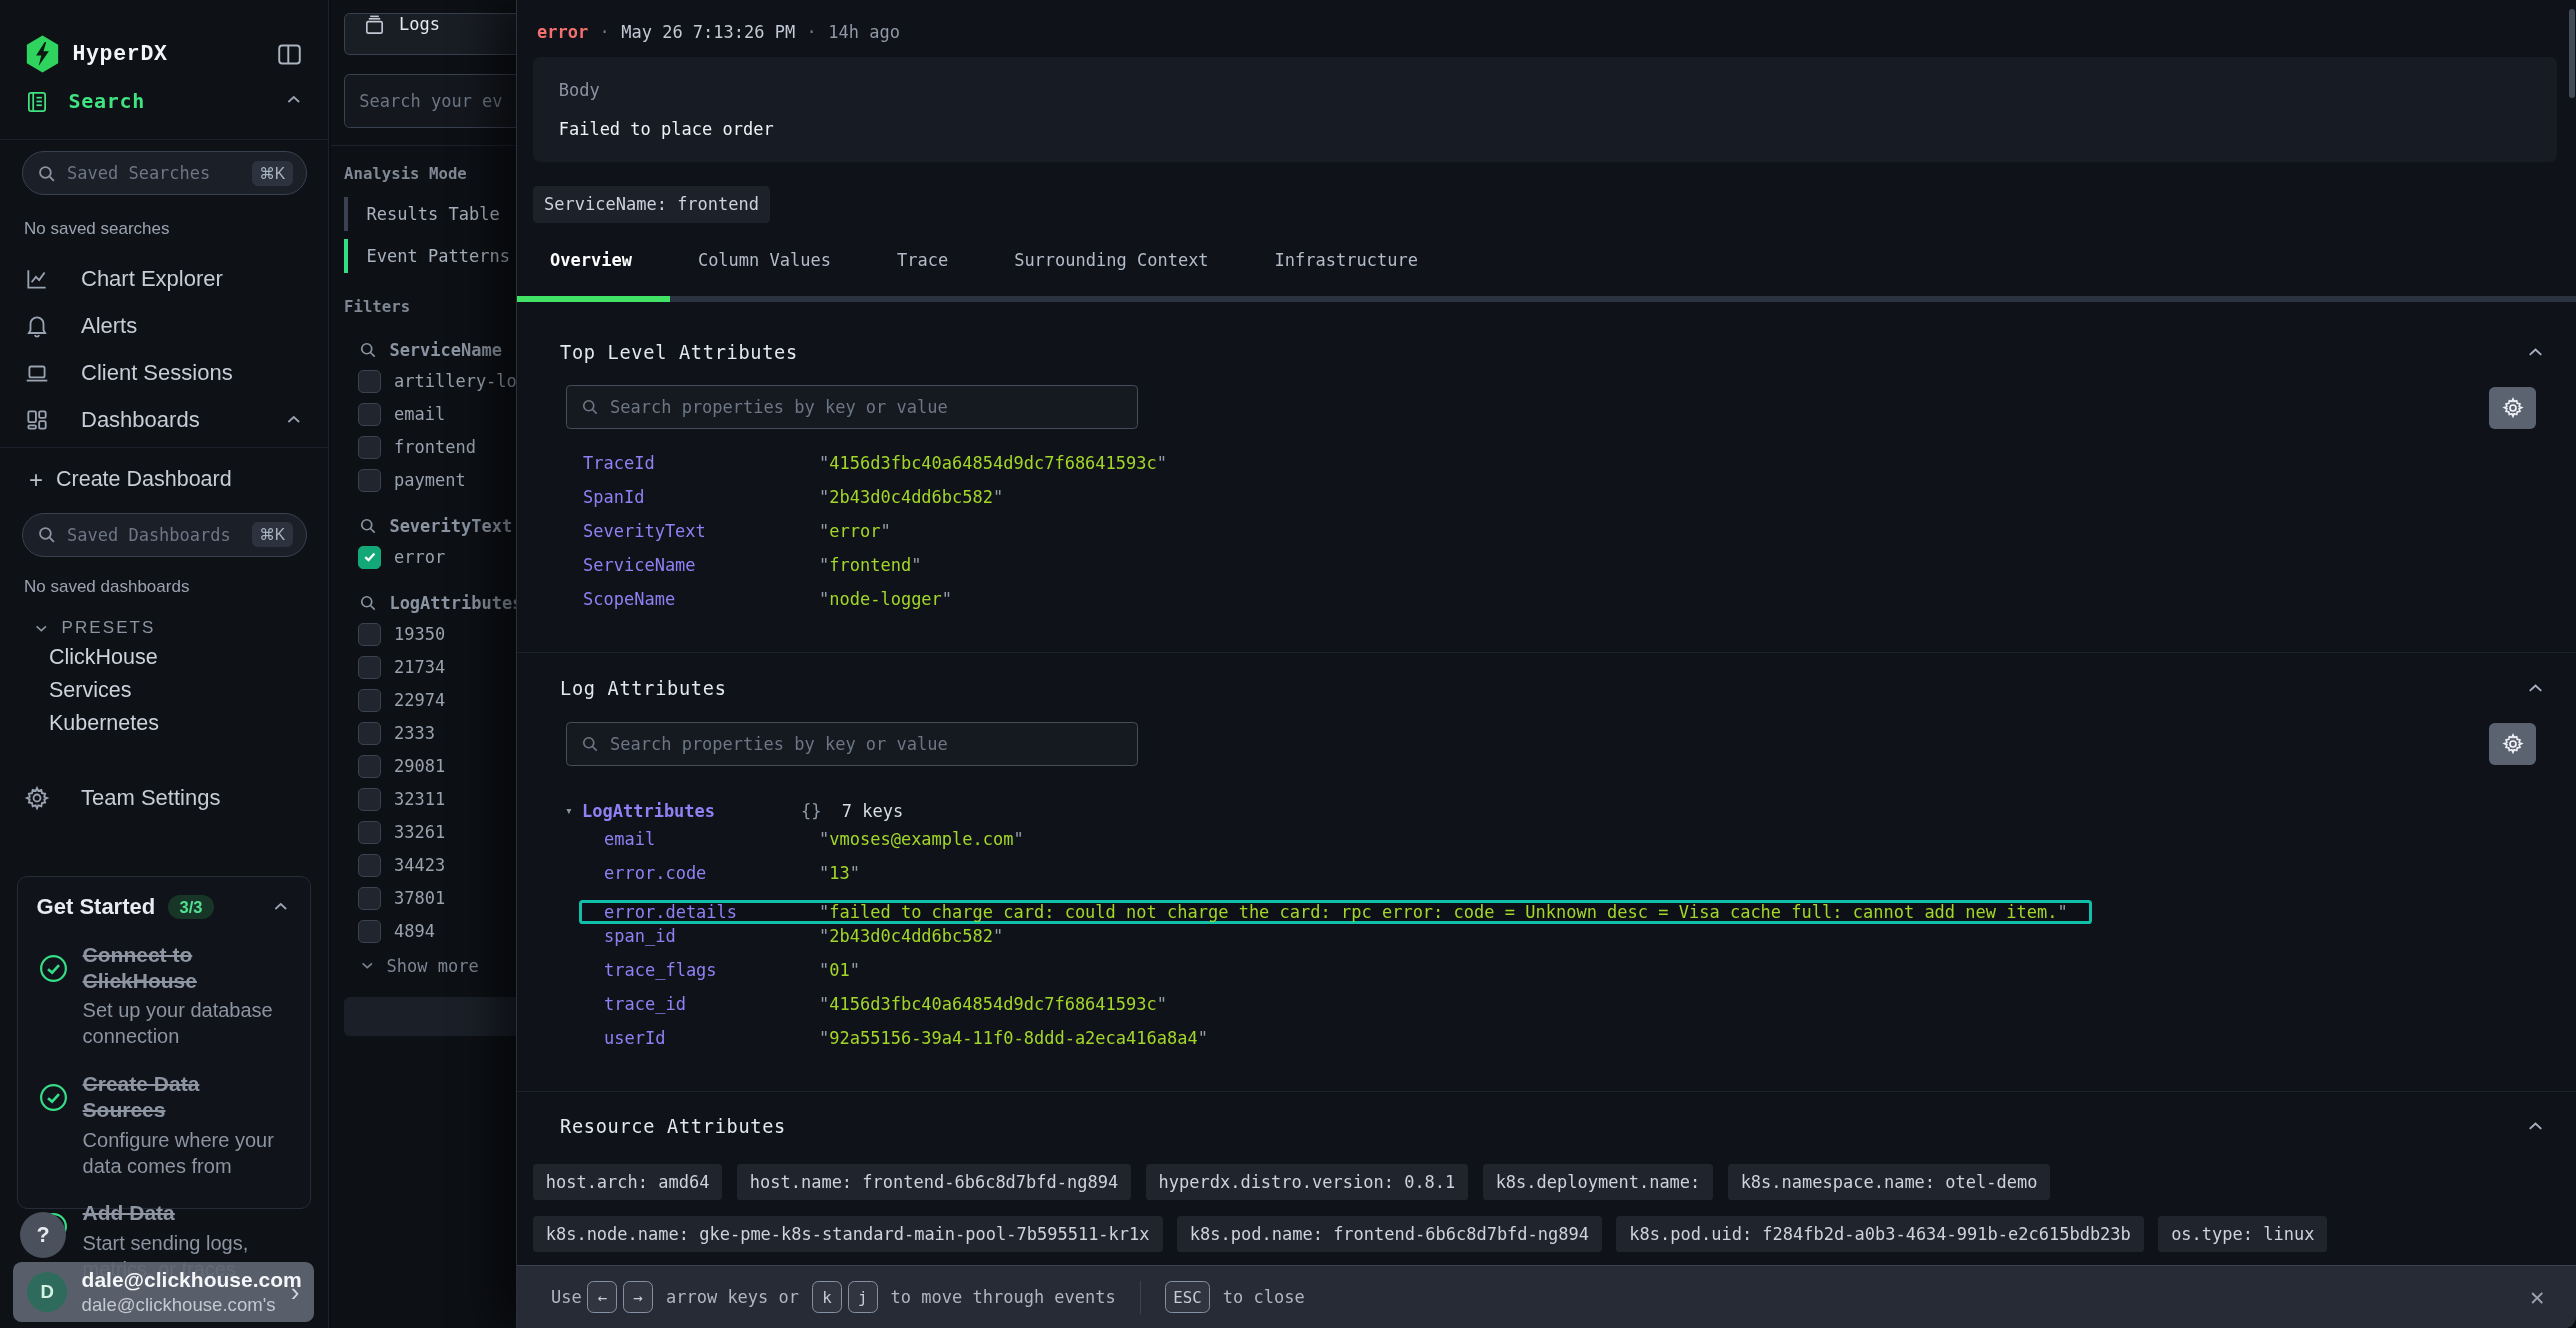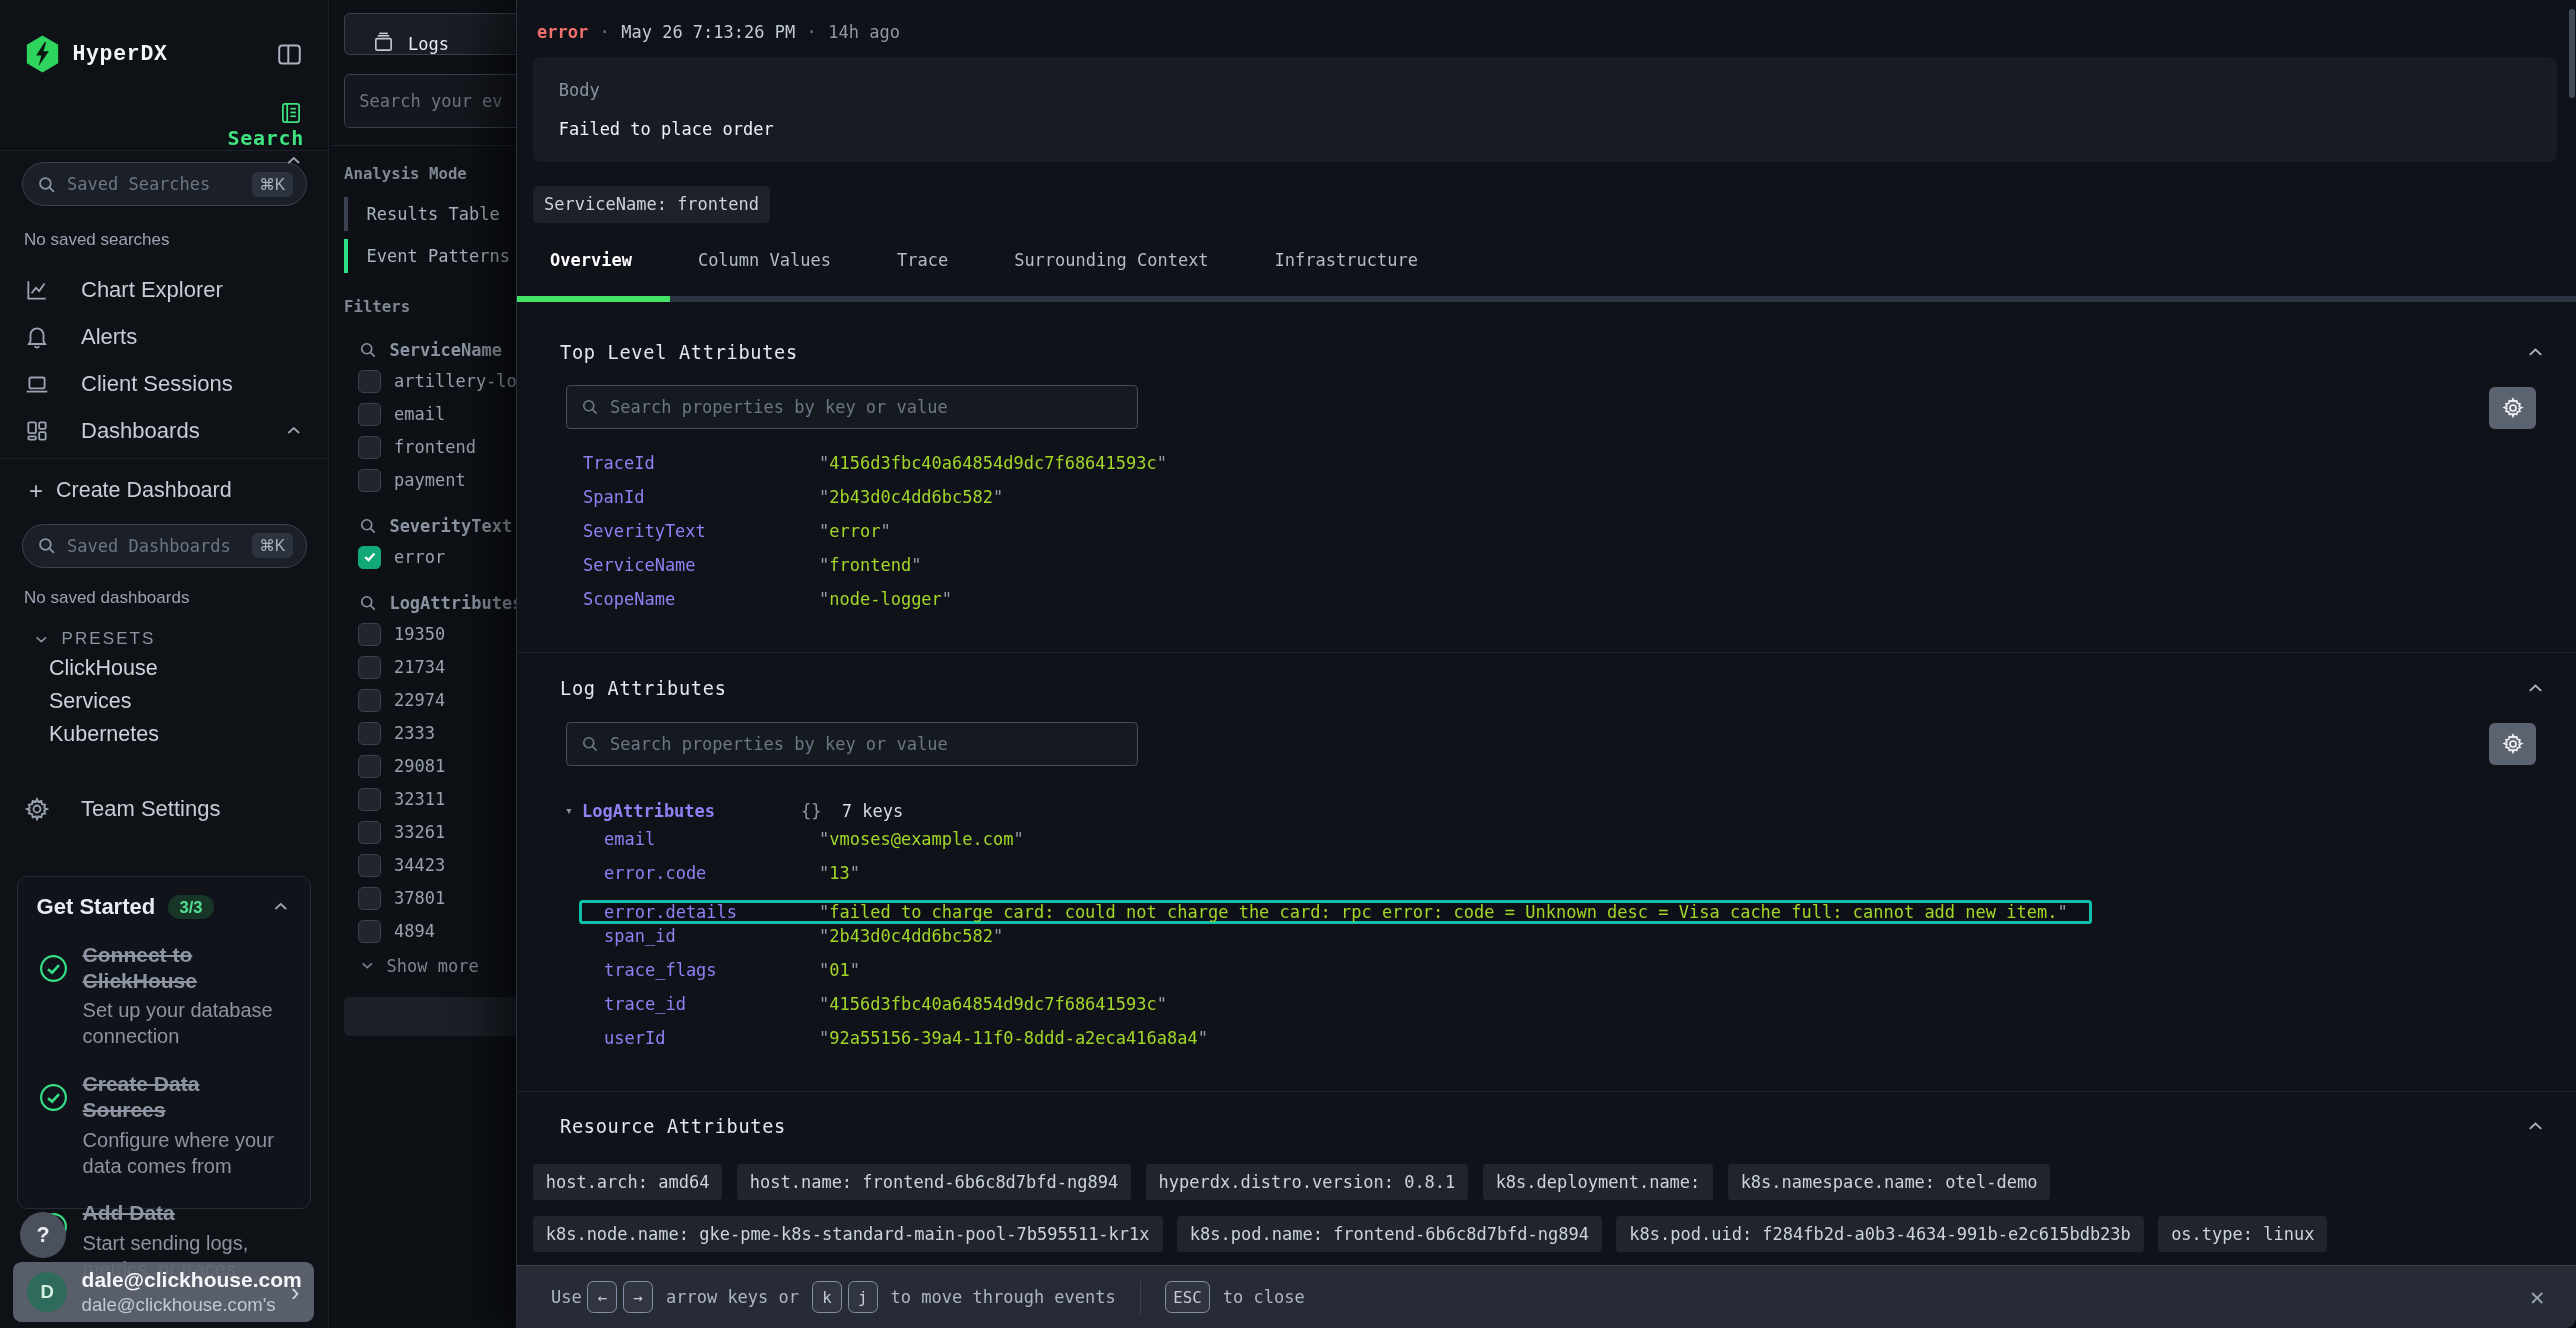--- a/index.html
+++ b/index.html
@@ -6,21 +6,21 @@
   html,body { width:2576px; height:1328px; overflow:hidden; background:#0b0d12; }
   body { font-family:"DejaVu Sans Mono", monospace; color:#c7cdd6; }
   .sans { font-family:"Liberation Sans","DejaVu Sans",sans-serif; }
 
   
   .sidebar { position:absolute; left:0; top:0; width:329px; height:1328px;
              background:#0e1116; border-right:1.4px solid #1c212b; z-index:1; }
   .brand-row { display:flex; align-items:center; padding:34px 24px 0 24px; }
   .brand-name { font-size:21.5px; font-weight:bold; color:#f2f5f9; margin-left:11.4px; letter-spacing:0.7px; }
   .panel-toggle { margin-left:auto; color:#aab3c0; cursor:pointer; }
-  .sec-head { display:flex; align-items:flex-end; padding:0 24px; margin-top:26px; height:37px;flex-direction:column; }
+  .sec-head { display:flex; align-items:flex-start; padding:0 24px; margin-top:15px; height:37px; }
   .sec-head .lbl { color:#3fe37f; font-weight:bold; font-size:20px; margin-left:18.6px; letter-spacing:0.7px; }
   .sec-head .chev { margin-left:auto; color:#9aa3b0; }
   .hr { border-top:1.4px solid #1c212b; margin-top:13px; }
   .pill { display:flex; align-items:center; margin:11.4px 21.5px 0 21.5px; height:44px;
           border:1.4px solid #3a4150; border-radius:23px; background:#1a1f28; padding:0 13px; }
   .pill input { flex:1; background:transparent; border:none; outline:none; color:#dfe4ec;
                 font-family:"DejaVu Sans Mono",monospace; font-size:17px; margin-left:10px; min-width:0; }
   .pill input::placeholder { color:#6d7684; }
   .kbd-badge { background:#2c323e; border-radius:5.7px; color:#aab4c2; font-size:15.7px; padding:2.9px 7.2px; }
   .muted-line { color:#9aa4b2; font-size:17px; padding:0 24px; margin-top:24px; }
@@ -56,22 +56,22 @@
             display:flex; align-items:center; justify-content:center; font-size:18.6px; font-weight:bold; }
   .user-text { margin-left:14.3px; flex:1; min-width:0; }
   .user-name { font-size:21px; font-weight:bold; color:#f4f6f9; white-space:nowrap; }
   .user-meta { font-size:18.6px; color:#c3c9d2; margin-top:1.4px; white-space:nowrap; }
   .user-chev { color:#cfd5dd; font-size:26px; }
 
   
   .filters-col { position:absolute; left:331px; top:0; width:187px; height:1328px;
                  background:#0d1015; overflow:hidden; }
   .fc-top { padding:13px 0 17px 13px; border-bottom:1.4px solid #1d222c; width:358px; }
-  .src-btn { display:flex; align-items:flex-end; width:336px; height:42px; border:1.4px solid #3a4150;
-             border-radius:5.7px; background:#191d24; padding:0 27px; color:#e6eaf0; font-size:17px; cursor:pointer; }
+  .src-btn { display:flex; align-items:flex-start; width:336px; height:42px; border:1.4px solid #3a4150;
+             border-radius:5.7px; background:#191d24; padding:0 18px; color:#e6eaf0; font-size:17px; cursor:pointer; }
   .src-btn .ic { color:#c2c9d4; display:flex; margin-right:13px; }
   .fc-search { display:flex; align-items:center; width:336px; height:54px; border:1.4px solid #3a4150;
                border-radius:5.7px; background:#14171d; margin-top:18.6px; padding:0 14.3px; }
   .fc-search input { width:100%; background:transparent; border:none; outline:none;
                      font-family:"DejaVu Sans Mono",monospace; font-size:17px; color:#dfe4ec; }
   .fc-search input::placeholder { color:#6d7684; }
   .fc-label { color:#7f8894; font-weight:bold; font-size:15.7px; padding-left:13px; margin-top:18.6px; }
   .mode-row { display:flex; align-items:center; height:34px; margin-left:13px; margin-top:7.2px;
               padding-left:18.6px; border-left:4.3px solid #3a4150; color:#a9b2bf; font-size:17px; cursor:pointer; }
   .mode-row.active { border-left-color:#2fe084; }

